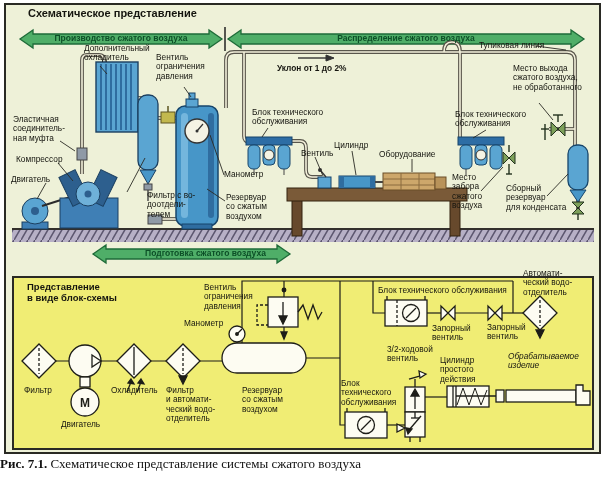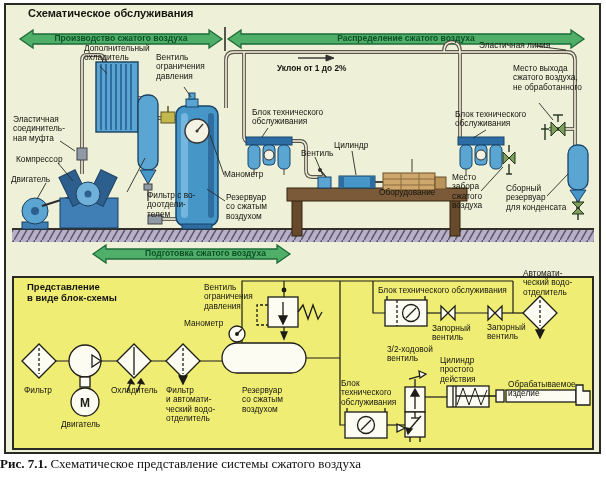--- a/index.html
+++ b/index.html
@@ -336,27 +336,27 @@
     <g>
       <rect x="496" y="390" width="8" height="12"></rect>
       <rect x="506" y="390" width="70" height="12"></rect>
       <polygon points="576,385 583,385 583,391 590,391 590,405 576,405"></polygon>
     </g>
   </g>
 
   <text x="85" y="407" text-anchor="middle" font-size="12" font-weight="bold" font-family="Liberation Sans, sans-serif" fill="#1d1d18">М</text>
 </svg>
 
-<div class="lbl h1" style="left:28px;top:7px;">Схематическое обслуживания</div>
+<div class="lbl h1" style="left:28px;top:7px;">Схематическое представление</div>
 
 <div class="arrow-lbl" style="left:20px;top:34px;width:202px;">Производство сжатого воздуха</div>
 <div class="arrow-lbl" style="left:228px;top:34px;width:356px;">Распределение сжатого воздуха</div>
 <div class="arrow-lbl" style="left:93px;top:249px;width:225px;">Подготовка сжатого воздуха</div>
 
-<div class="lbl" style="left:479px;top:41px;">Эластичная линия</div>
+<div class="lbl" style="left:479px;top:41px;">Тупиковая линия</div>
 <div class="lbl b" style="left:277px;top:64px;">Уклон от 1 до 2%</div>
 <div class="lbl" style="left:84px;top:44px;">Дополнительный
 охладитель</div>
 <div class="lbl" style="left:156px;top:53px;">Вентиль
 ограничения
 давления</div>
 <div class="lbl" style="left:13px;top:115px;">Эластичная
 соединитель-
 ная муфта</div>
 <div class="lbl" style="left:16px;top:155px;">Компрессор</div>
@@ -365,21 +365,21 @@
 доотдели-
 телем</div>
 <div class="lbl" style="left:224px;top:170px;">Манометр</div>
 <div class="lbl" style="left:226px;top:193px;">Резервуар
 со сжатым
 воздухом</div>
 <div class="lbl" style="left:252px;top:108px;">Блок технического
 обслуживания</div>
 <div class="lbl" style="left:301px;top:149px;">Вентиль</div>
 <div class="lbl" style="left:334px;top:141px;">Цилиндр</div>
-<div class="lbl" style="left:379px;top:150px;margin-top:38px;">Оборудование</div>
+<div class="lbl" style="left:379px;top:150px;">Оборудование</div>
 <div class="lbl" style="left:455px;top:110px;">Блок технического
 обслуживания</div>
 <div class="lbl" style="left:452px;top:173px;">Место
 забора
 сжатого
 воздуха</div>
 <div class="lbl" style="left:481px;top:64px;margin-left:32px;">Место выхода
 сжатого воздуха,
 не обработанного</div>
 <div class="lbl h2" style="left:27px;top:281px;">Представление
@@ -411,18 +411,18 @@
 ческий водо-
 отделитель</div>
 <div class="lbl" style="left:341px;top:379px;">Блок
 технического
 обслуживания</div>
 <div class="lbl" style="left:387px;top:345px;">3/2-ходовой
 вентиль</div>
 <div class="lbl" style="left:440px;top:356px;">Цилиндр
 простого
 действия</div>
-<div class="lbl" style="left:508px;top:380px;">Обрабатываемое
+<div class="lbl" style="left:508px;top:352px;font-style:italic;">Обрабатываемое
 изделие</div>
 
 <div class="caption"><b>Рис. 7.1.</b><span> Схематическое представление системы сжатого воздуха</span></div>
 
 </div>
 
 </body></html>

